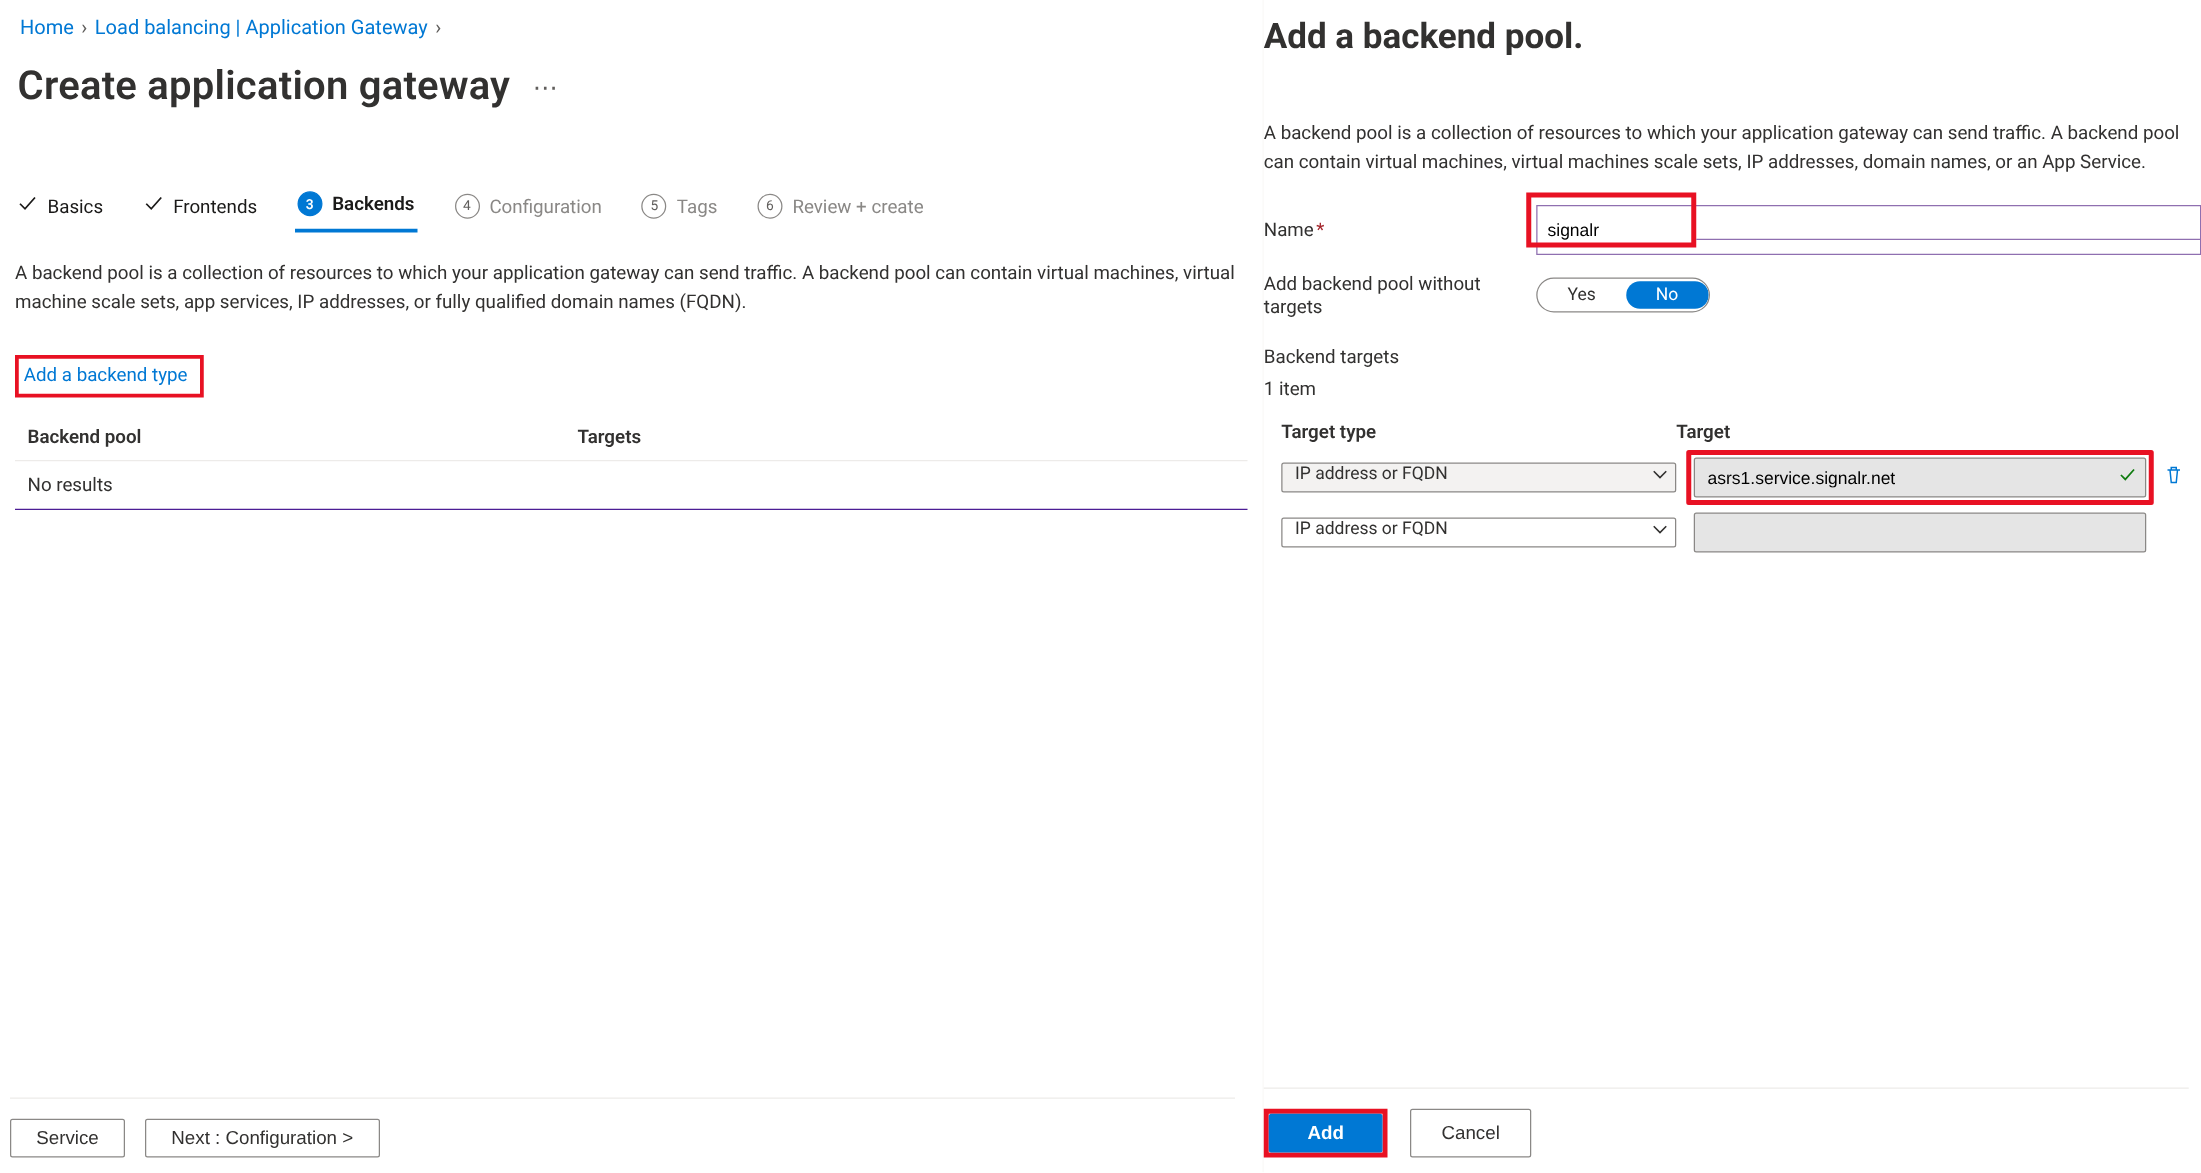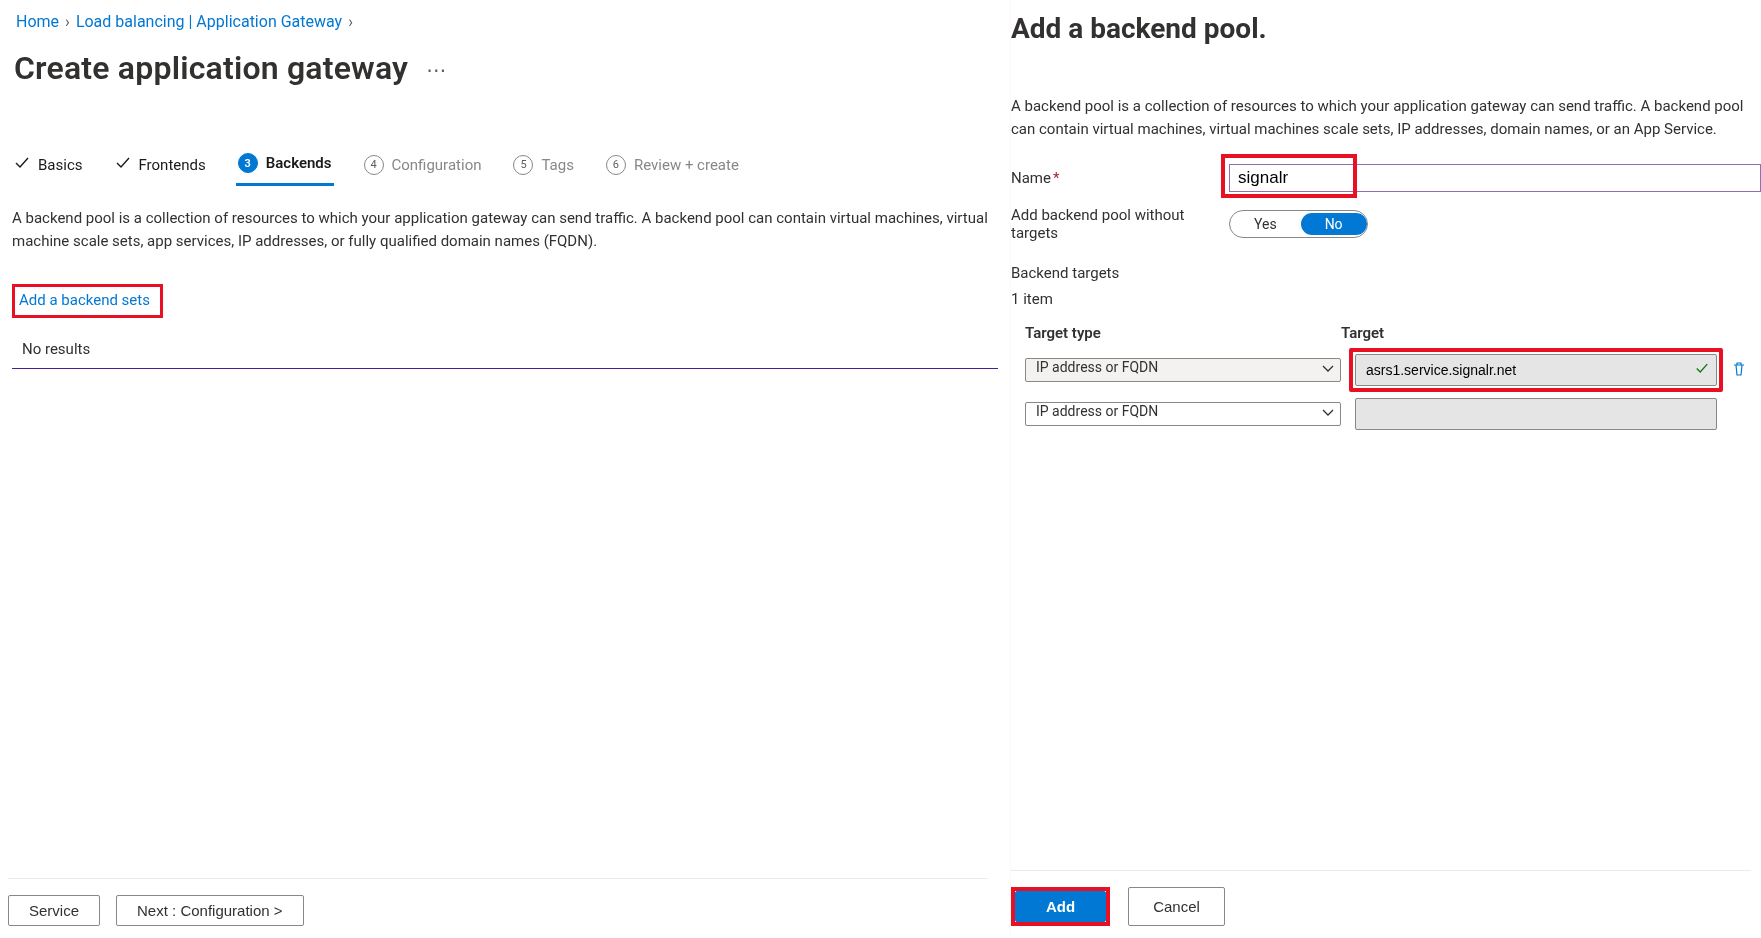--- a/index.html
+++ b/index.html
@@ -126,21 +126,21 @@
     margin-top: 40px;
   }
 
   .form { margin-top: 24px; }
   .form-row { display:grid; grid-template-columns: 218px 1fr; align-items:center; margin-bottom: 14px; }
   .form-label { font-size:15px; color:#323130; }
   .req { color:#a4262c; margin-left:2px; }
 
   .text-input {
     width: 100%;
-    border:1px solid #605e5c; height:28px; font-size:17px;
+    border:1px solid #605e5c; height:40px; font-size:14px;
     padding: 2px 8px; outline:none;
   }
   .name-field-wrap { position:relative; }
   .name-hl { position:absolute; border:4px solid #e81123; left:-8px; top:-10px; width:136px; height:44px; pointer-events:none;}
   .name-input { border:1px solid #8f6fb0; }
   .name-underline { position:absolute; left:128px; right:0; top:27px; height:1px; background:#8f6fb0; }
 
   .toggle {
     display:inline-flex; align-items:center; border:1px solid #8a8886; border-radius:16px;
     overflow:hidden; height:28px; font-size:14px;
@@ -242,25 +242,29 @@
     <div class="step future">
       <span class="num">6</span>
       <span>Review + create</span>
     </div>
   </div>
 
   <p class="description">A backend pool is a collection of resources to which your application gateway can send traffic. A backend pool can contain virtual machines, virtual machine scale sets, app services, IP addresses, or fully qualified domain names (FQDN).</p>
 
   <div class="add-link-wrap">
     <span class="hl-1">
-      <a class="add-link">Add a backend sets</a>
+      <a class="add-link">Add a backend type</a>
     </span>
   </div>
 
   <div class="grid">
+    <div class="grid-head">
+      <div>Backend pool</div>
+      <div>Targets</div>
+    </div>
     <div class="grid-row">
       <div class="grid-empty">No results</div>
       <div></div>
     </div>
   </div>
 
   <div class="footer">
     <button class="btn">Service</button>
     <button class="btn">Next : Configuration &gt;</button>
   </div>

